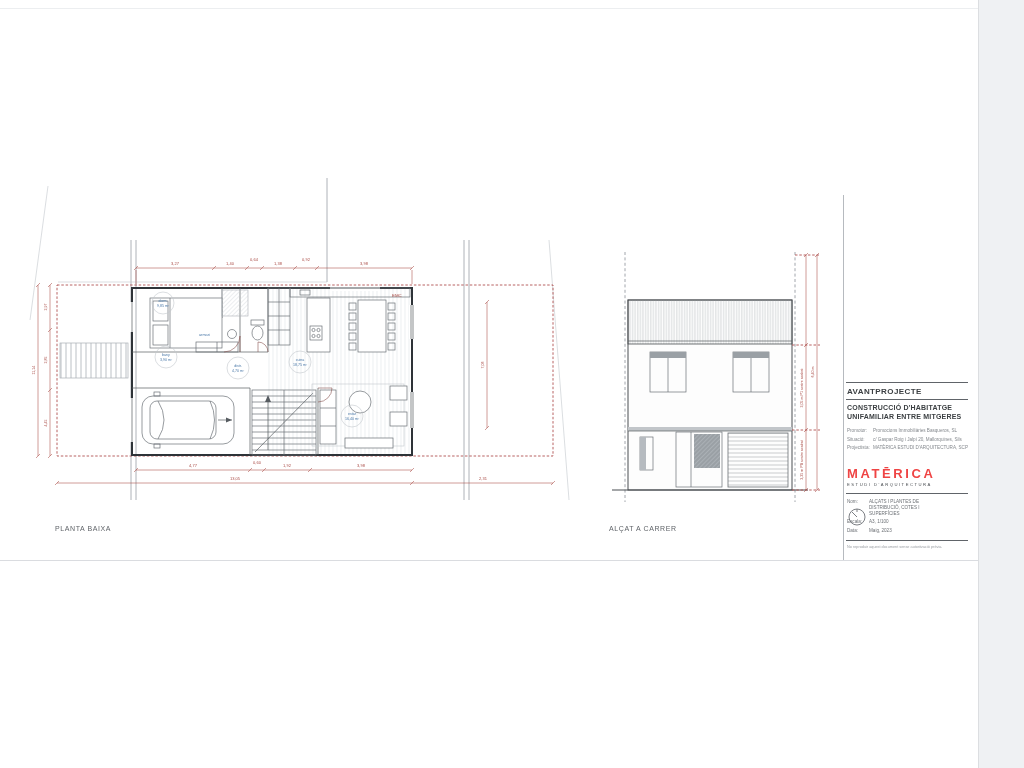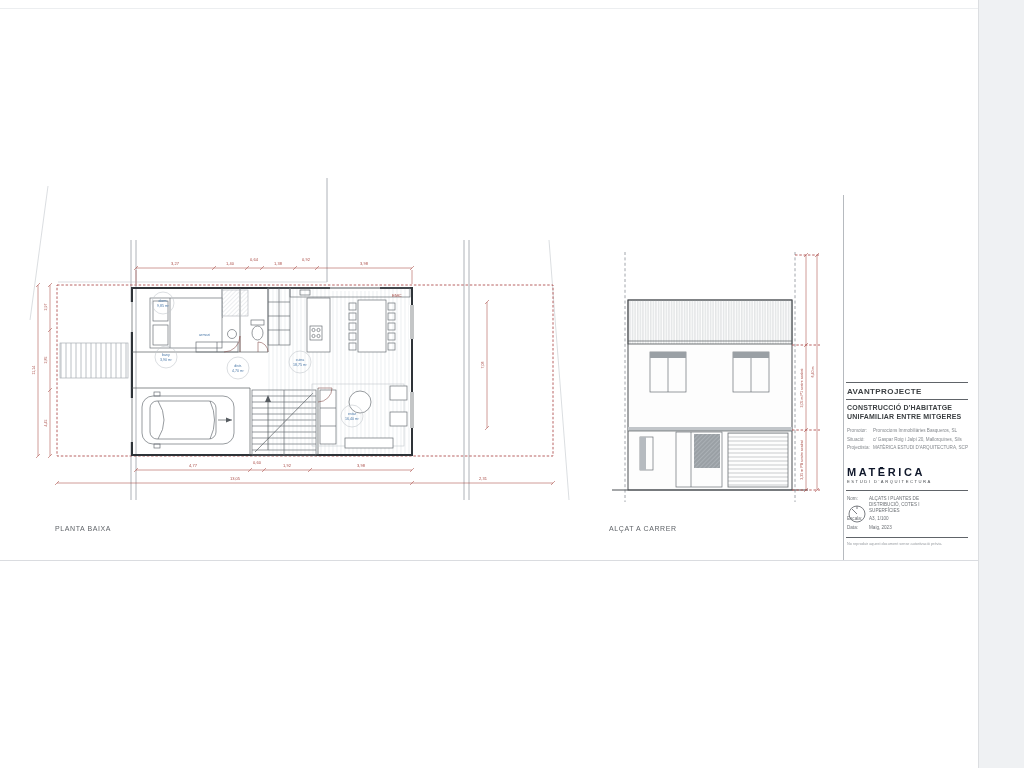--- a/index.html
+++ b/index.html
@@ -33,21 +33,21 @@
 
   .titleblock{position:absolute;left:846px;top:382px;width:122px;color:#3c4043;}
   .tb-rule{border-top:1px solid #606469;margin:0;}
   .tb-phase{font-size:8px;font-weight:bold;letter-spacing:0.4px;margin:4px 0 3px 1px;}
   .tb-project{font-size:7px;font-weight:bold;line-height:8.5px;margin:4px 0 0 1px;letter-spacing:0.2px;}
   .tb-meta{margin:6px 0 0 1px;}
   .tb-meta-row{display:flex;font-size:4.6px;line-height:8.6px;color:#85898e;}
   .tb-meta-row .lab{width:26px;flex:none;}
   .tb-meta-row .val{flex:1;}
   .tb-logo{margin:13px 0 0 1px;}
-  .logo-name{font-size:11px;font-weight:bold;letter-spacing:2.6px;color:#0f172a;}
+  .logo-name{font-size:13px;font-weight:bold;letter-spacing:2.6px;color:#ef4444;}
   .logo-tag{font-size:4.2px;letter-spacing:1.5px;color:#4a4e52;margin-top:1px;}
   .tb-rule2{border-top:1px solid #606469;margin-top:6px;}
   .tb-info{position:relative;margin:5px 0 0 1px;}
   .tb-info-row{display:flex;font-size:4.6px;line-height:6.2px;color:#6d7176;margin-bottom:2px;}
   .tb-info-row .lab{width:22px;flex:none;}
   .tb-info-row .val{width:70px;}
   .compass{position:absolute;right:2px;top:8px;}
   .tb-disclaimer{font-size:3.8px;color:#9ca0a5;margin:4px 0 0 1px;}
 </style>
 </head>

